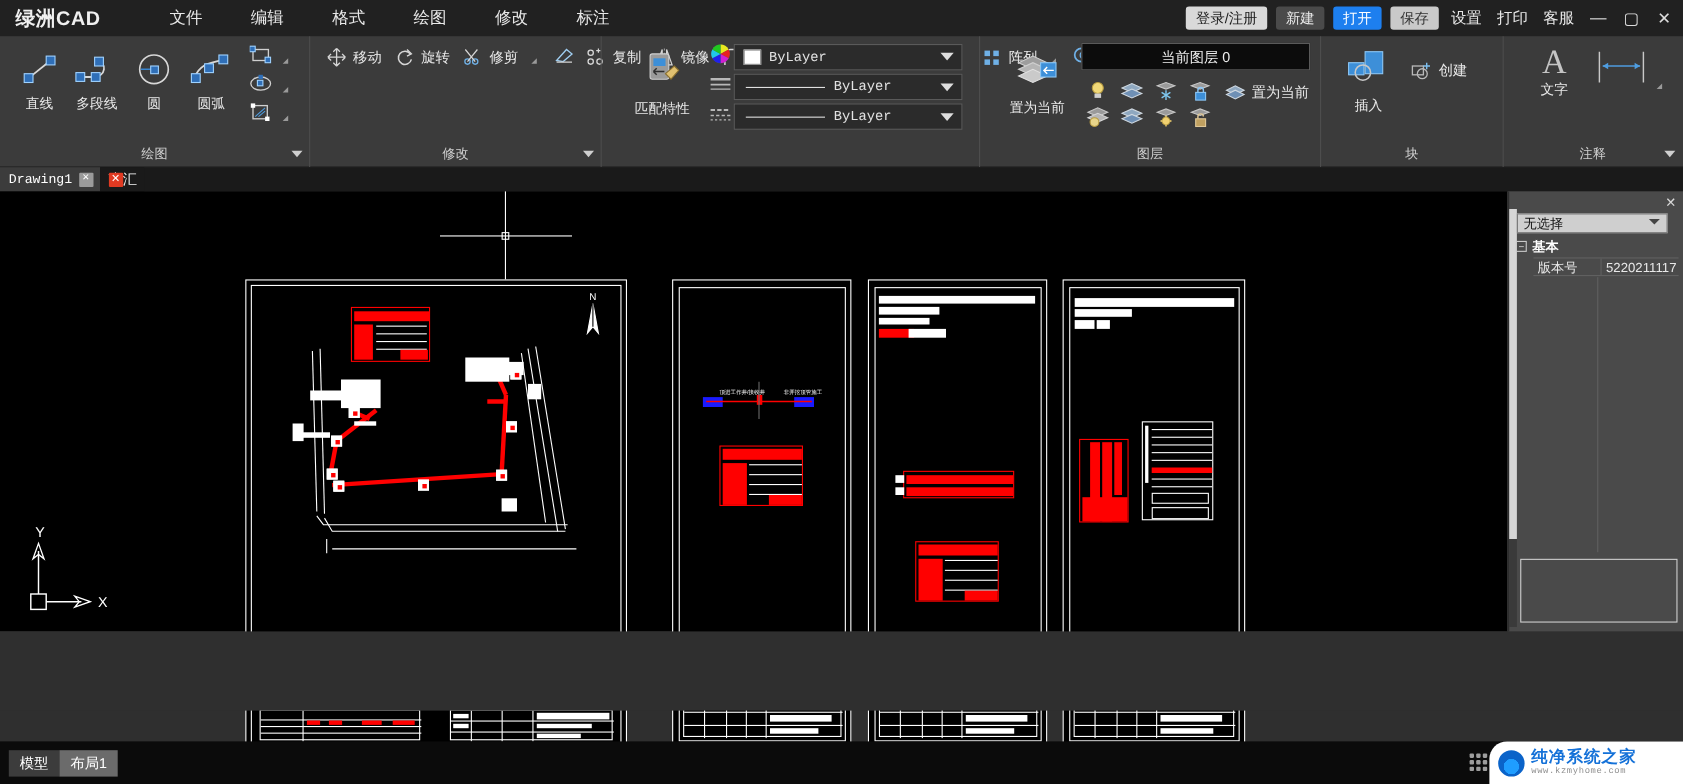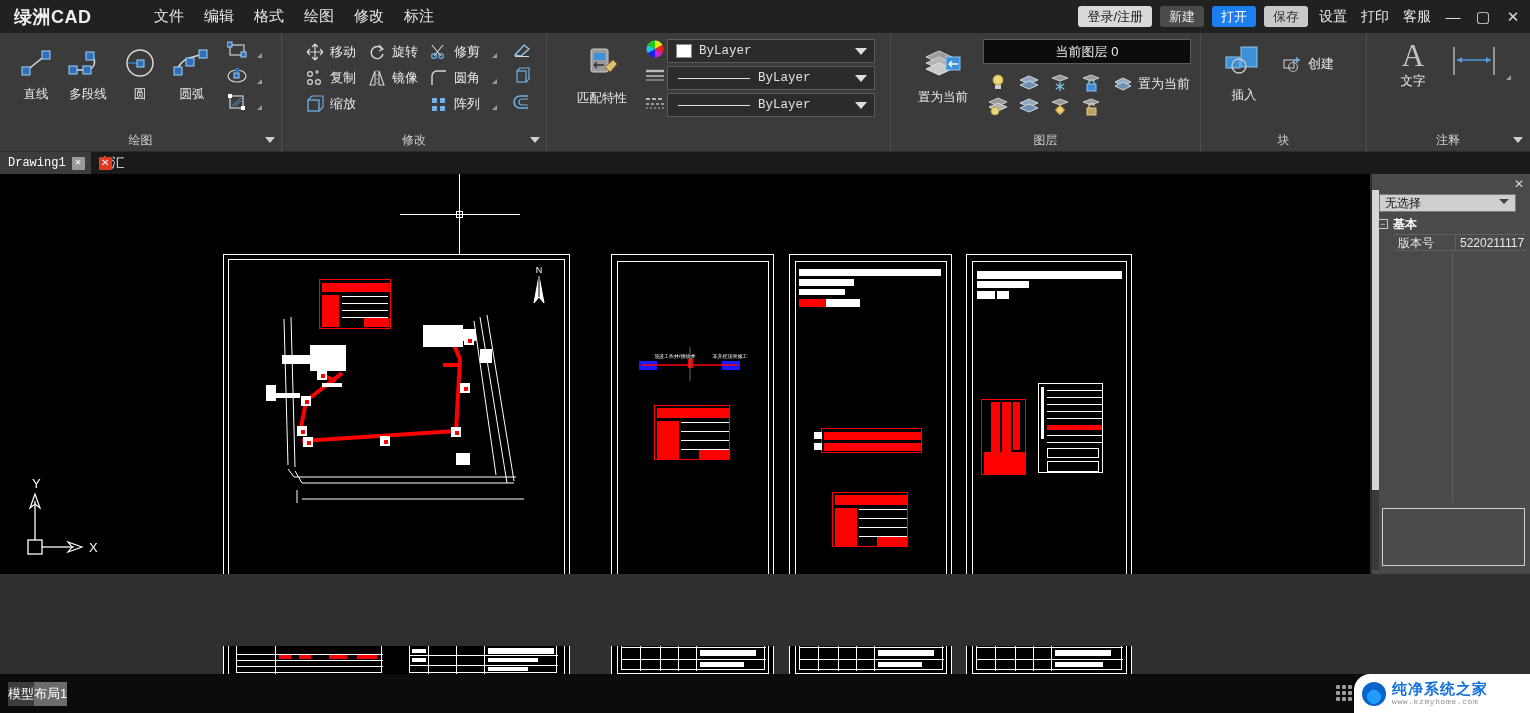--- a/index.html
+++ b/index.html
@@ -14,21 +14,21 @@
 
   
   .titlebar {
     position:absolute; left:0; top:0; width:1530px; height:33px;
     background:#212121; display:flex; align-items:center;
   }
   .brand {
     font-size:18px; font-weight:bold; color:#f0f0f0;
     margin-left:14px; letter-spacing:0.5px; width:120px;
   }
-  .menubar { display:flex; align-items:center; margin-left:18px; gap:16px; }
+  .menubar { display:flex; align-items:center; margin-left:18px; gap:40px; }
   .menu-item { font-size:15px; color:#e8e8e8; cursor:default; padding:2px 2px; }
   .title-right {
     position:absolute; right:6px; top:0; height:33px;
     display:flex; align-items:center; gap:8px;
   }
   .btn-pill {
     font-size:13px; padding:3px 9px; border-radius:3px;
     background:#d9d9d9; color:#1a1a1a; cursor:default; line-height:15px;
   }
   .btn-pill.dark { background:#4a4a4a; color:#eaeaea; }
@@ -174,21 +174,21 @@
   }
   .cmdline .prompt { font-size:13px; color:#111; margin-left:6px; }
 
   
   .statusbar {
     position:absolute; left:0; top:674px; width:1530px; height:39px; background:#0b0b0b;
     display:flex; align-items:center;
   }
   .sp-tab {
     height:24px; display:flex; align-items:center; justify-content:center;
-    font-size:13px; padding:0 0; margin-left:8px; cursor:default;
+    font-size:13px; padding:0 10px; margin-left:8px; cursor:default;
   }
   .sp-tab.on { background:#3c3c3c; color:#fff; }
   .sp-tab.off { background:#6b6b6b; color:#fff; margin-left:0; }
   .grid-dots {
     position:absolute; right:178px; top:11px; width:16px; height:16px;
     display:grid; grid-template-columns:repeat(3,1fr); grid-template-rows:repeat(3,1fr); gap:2px;
   }
   .grid-dots i { background:#9d9d9d; border-radius:1px; display:block; }
   .watermark {
     position:absolute; right:0; top:674px; width:176px; height:39px;
@@ -338,21 +338,21 @@
           </div>
         </div>
       </div>
       <div class="panel-title">
         <span>绘图</span>
         <span class="expander"></span>
       </div>
     </div>
 
     <div class="panel" style="width:265px">
-      <div class="panel-body" style="padding-left:10px; flex-direction:column;align-items:center;">
+      <div class="panel-body" style="padding-left:10px; ">
 
         <div style="display:flex; align-items:center;">
           <div class="tool-row" style="width:62px">
             <span class="gl">
               <svg width="18" height="18" viewBox="0 0 18 18">
                   <path d="M9 1 L9 17 M1 9 L17 9 M9 1 L6 4 M9 1 L12 4 M9 17 L6 14 M9 17 L12 14 M1 9 L4 6 M1 9 L4 12 M17 9 L14 6 M17 9 L14 12" stroke="#d6d6d6" stroke-width="1.2" fill="none"></path>
                 </svg>
             </span>
             <span class="lbl">移动</span>
           </div>

